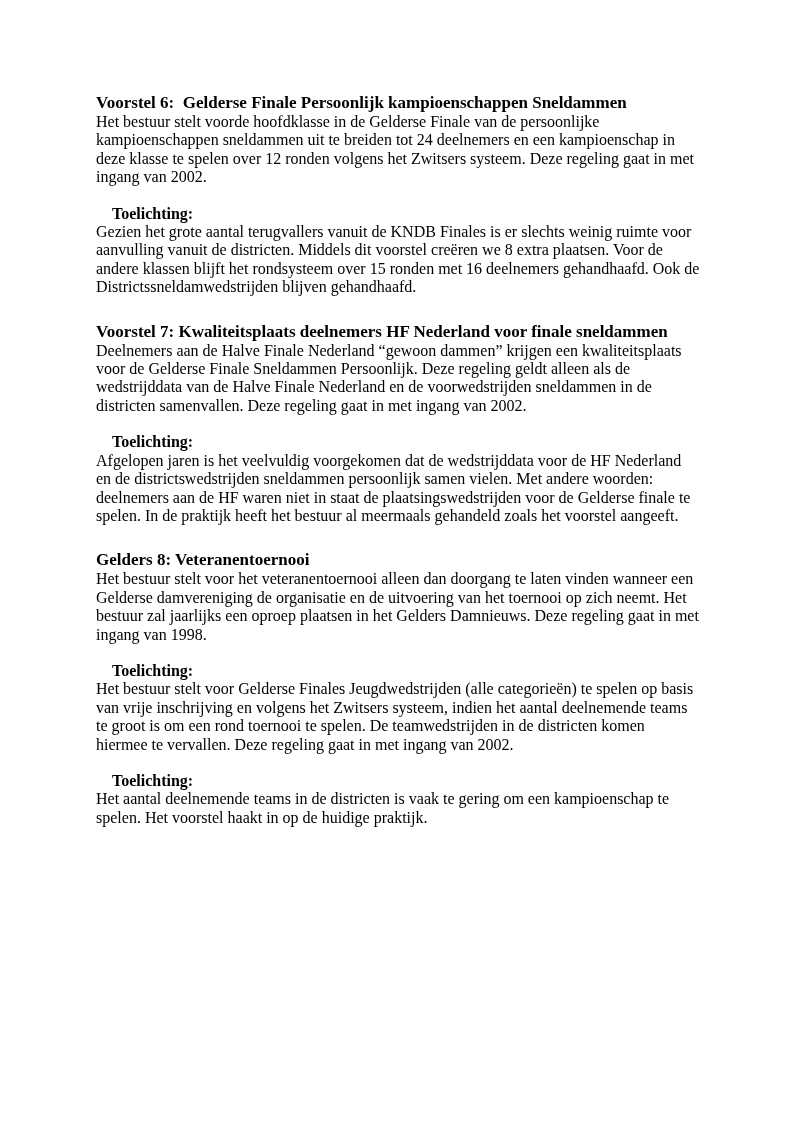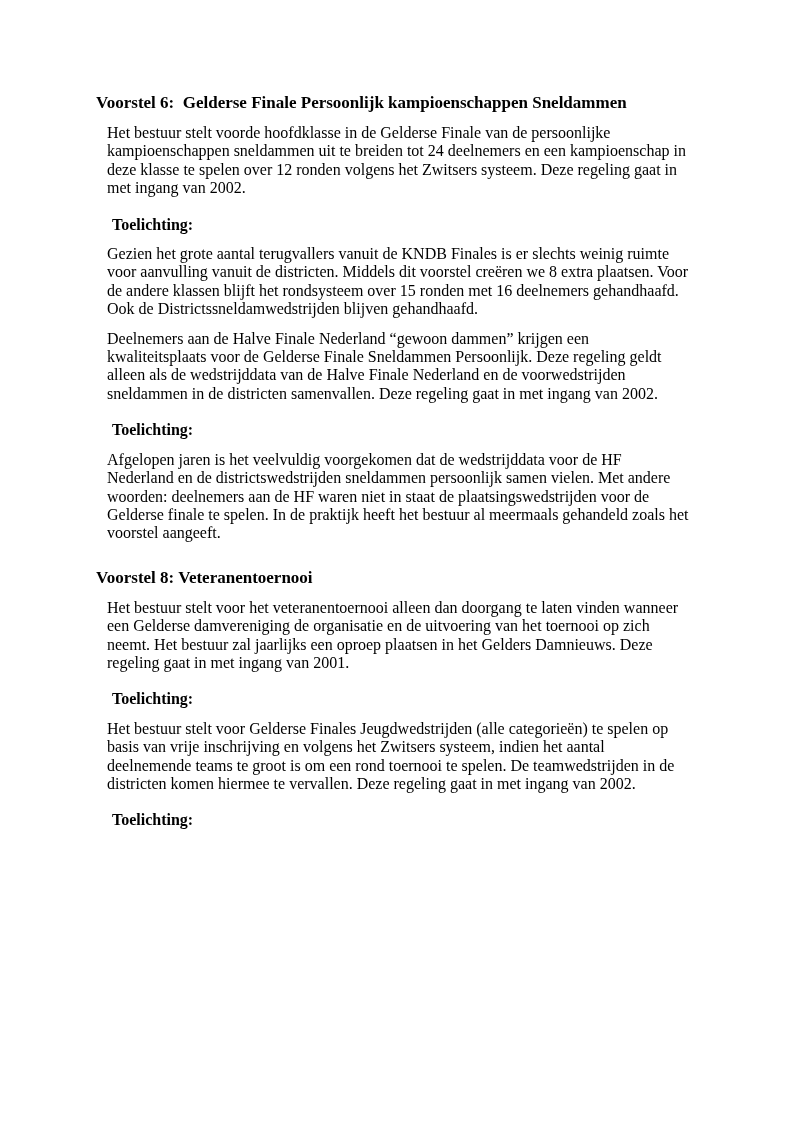--- a/index.html
+++ b/index.html
@@ -26,49 +26,51 @@
     font-size: 17px;
     line-height: 21px;
     font-weight: bold;
     margin: 24px 0 0 0;
     white-space: pre-wrap;
   }
   .section:first-child .section-heading {
     margin-top: 0;
   }
   .para {
-    margin: 11px;
+    margin: 0;
   }
   .toelichting-label {
     margin: 18px 0 0 16px;
     font-weight: bold;
   }
 </style>
 </head>
 <body>
 
 <div class="page">
 
   <div class="section">
     <h2 class="section-heading">Voorstel 6:  Gelderse Finale Persoonlijk kampioenschappen Sneldammen</h2>
     <p class="para">Het bestuur stelt voorde hoofdklasse in de Gelderse Finale van de persoonlijke kampioenschappen sneldammen uit te breiden tot 24 deelnemers en een kampioenschap in deze klasse te spelen over 12 ronden volgens het Zwitsers systeem. Deze regeling gaat in met ingang van 2002.</p>
     <p class="toelichting-label">Toelichting:</p>
     <p class="para">Gezien het grote aantal terugvallers vanuit de KNDB Finales is er slechts weinig ruimte voor aanvulling vanuit de districten. Middels dit voorstel creëren we 8 extra plaatsen. Voor de andere klassen blijft het rondsysteem over 15 ronden met 16 deelnemers gehandhaafd. Ook de Districtssneldamwedstrijden blijven gehandhaafd.</p>
   </div>
 
   <div class="section">
+    <h2 class="section-heading">Voorstel 7: Kwaliteitsplaats deelnemers HF Nederland voor finale sneldammen</h2>
     <p class="para">Deelnemers aan de Halve Finale Nederland “gewoon dammen” krijgen een kwaliteitsplaats voor de Gelderse Finale Sneldammen Persoonlijk. Deze regeling geldt alleen als de wedstrijddata van de Halve Finale Nederland en de voorwedstrijden sneldammen in de districten samenvallen. Deze regeling gaat in met ingang van 2002.</p>
     <p class="toelichting-label">Toelichting:</p>
     <p class="para">Afgelopen jaren is het veelvuldig voorgekomen dat de wedstrijddata voor de HF Nederland en de districtswedstrijden sneldammen persoonlijk samen vielen. Met andere woorden: deelnemers aan de HF waren niet in staat de plaatsingswedstrijden voor de Gelderse finale te spelen. In de praktijk heeft het bestuur al meermaals gehandeld zoals het voorstel aangeeft.</p>
   </div>
 
   <div class="section">
-    <h2 class="section-heading">Voorstel 8: Veteranentoernooi</h2>
-    <p class="para">Het bestuur stelt voor het veteranentoernooi alleen dan doorgang te laten vinden wanneer een Gelderse damvereniging de organisatie en de uitvoering van het toernooi op zich neemt. Het bestuur zal jaarlijks een oproep plaatsen in het Gelders Damnieuws. Deze regeling gaat in met ingang van 2001.</p>
+    <h2 class="section-heading">Gelders 8: Veteranentoernooi</h2>
+    <p class="para">Het bestuur stelt voor het veteranentoernooi alleen dan doorgang te laten vinden wanneer een Gelderse damvereniging de organisatie en de uitvoering van het toernooi op zich neemt. Het bestuur zal jaarlijks een oproep plaatsen in het Gelders Damnieuws. Deze regeling gaat in met ingang van 1998.</p>
     <p class="toelichting-label">Toelichting:</p>
   </div>
 
   <div class="section">
     <p class="para">Het bestuur stelt voor Gelderse Finales Jeugdwedstrijden (alle categorieën) te spelen op basis van vrije inschrijving en volgens het Zwitsers systeem, indien het aantal deelnemende teams te groot is om een rond toernooi te spelen. De teamwedstrijden in de districten komen hiermee te vervallen. Deze regeling gaat in met ingang van 2002.</p>
     <p class="toelichting-label">Toelichting:</p>
+    <p class="para">Het aantal deelnemende teams in de districten is vaak te gering om een kampioenschap te spelen. Het voorstel haakt in op de huidige praktijk.</p>
   </div>
 
 </div>
 
 </body></html>

